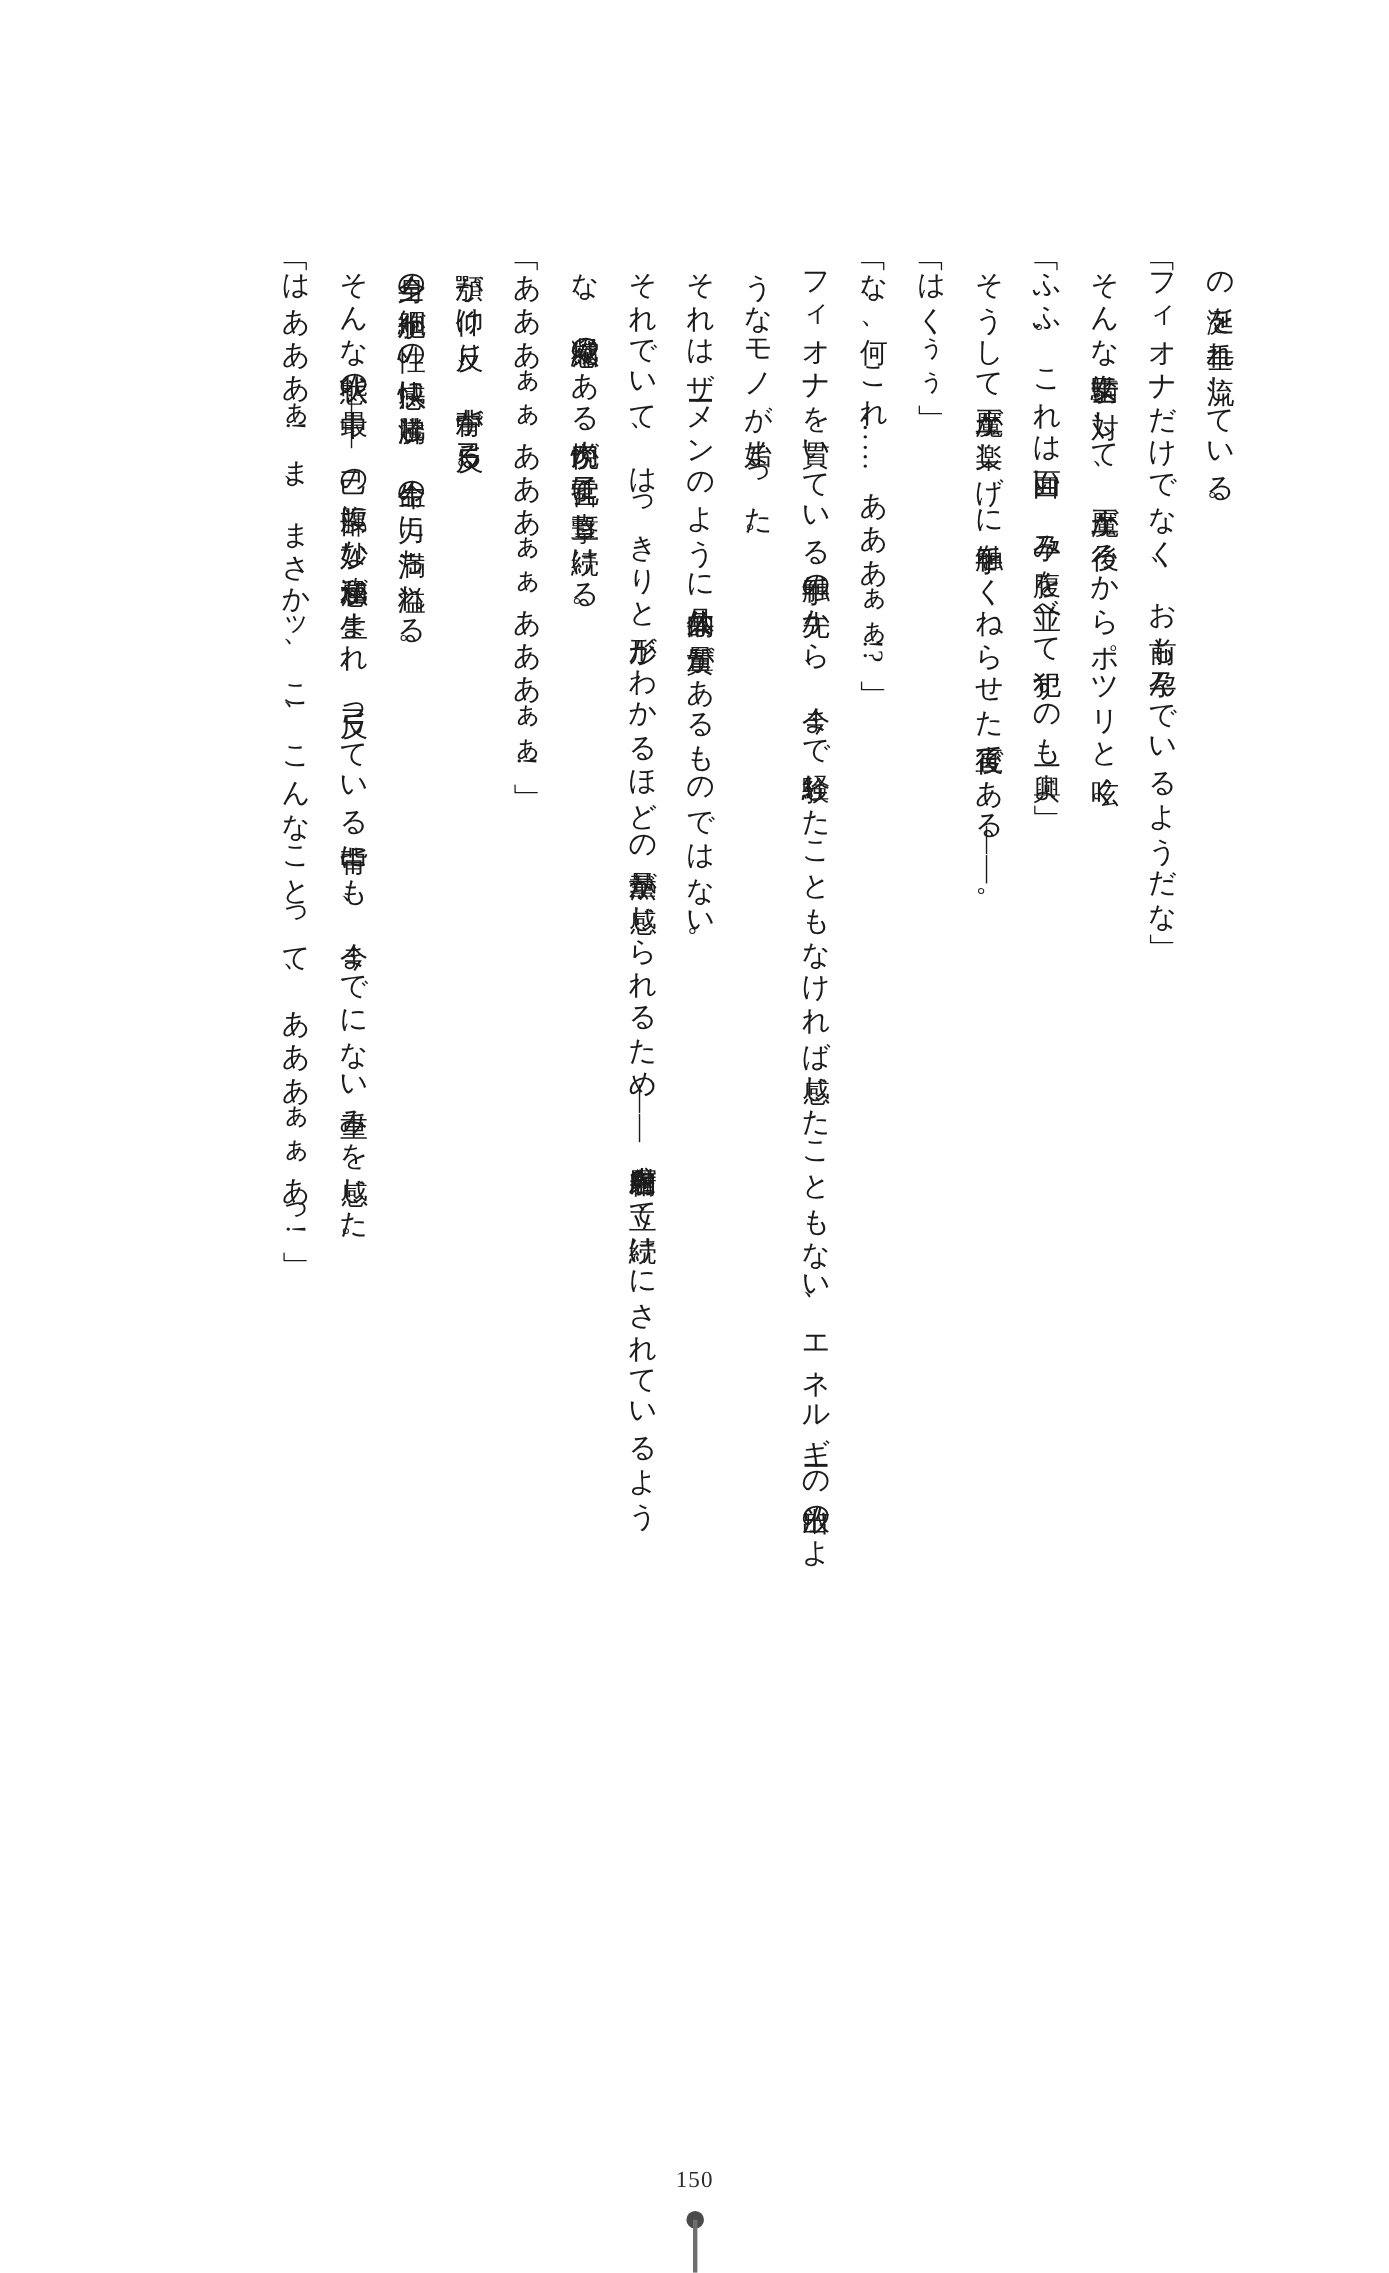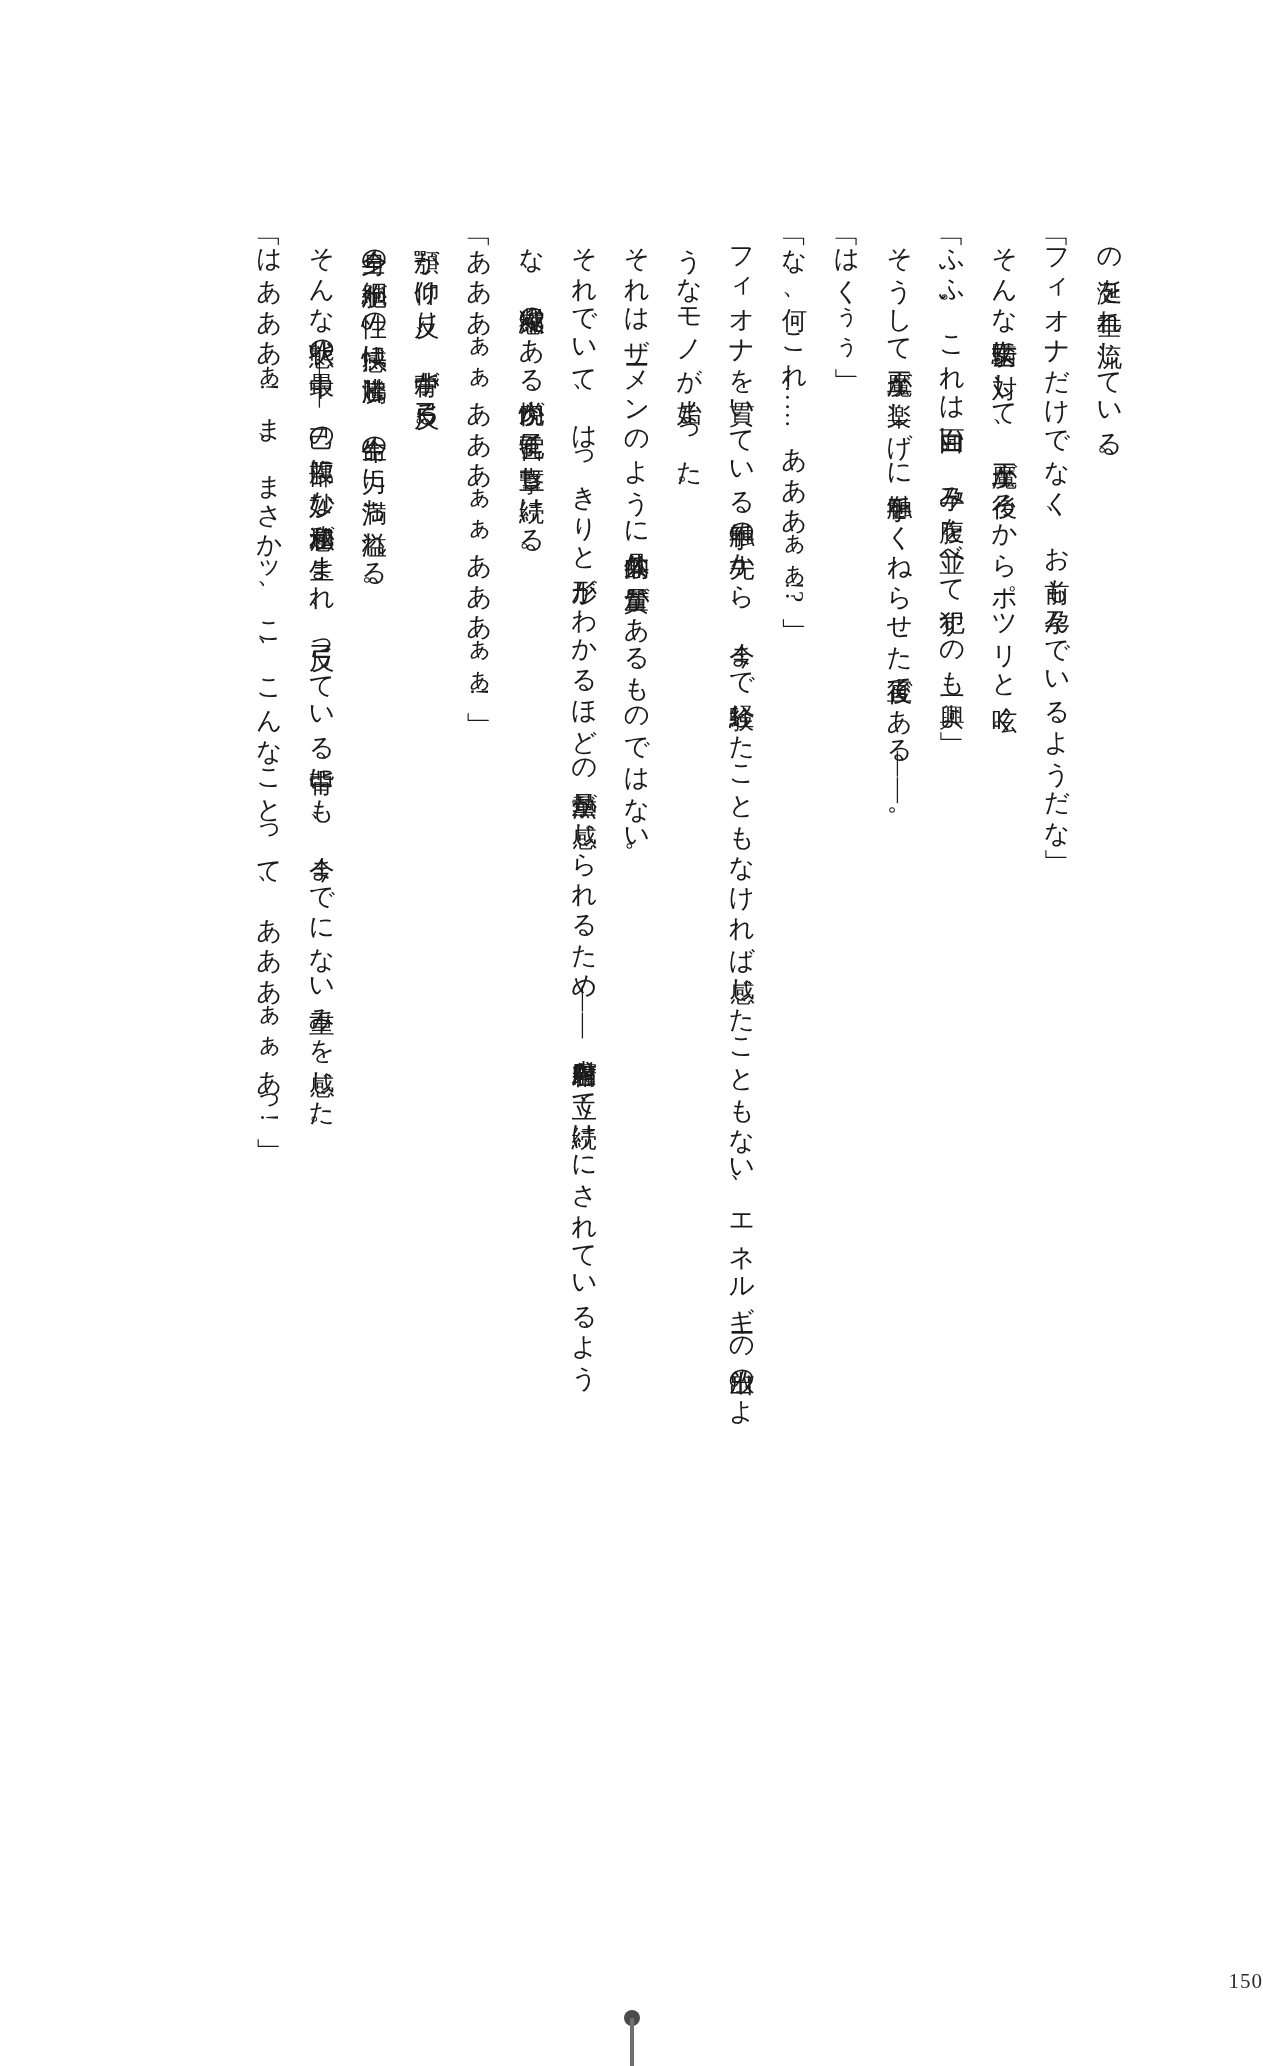--- a/index.html
+++ b/index.html
@@ -45,21 +45,21 @@
     margin: 0;
     padding: 0;
     font-weight: 400;
   }
 
   .page-number {
     position: absolute;
     left: 0;
     right: 0;
     bottom: 72px;
-    text-align: right;
+    text-align: center;
     font-size: 21px;
     letter-spacing: 1px;
     color: #2a2a2a;
     font-family: "Liberation Serif", "DejaVu Serif", serif;
   }
 
   .spine-mark {
     position: absolute;
     left: 50%;
     bottom: 0;

